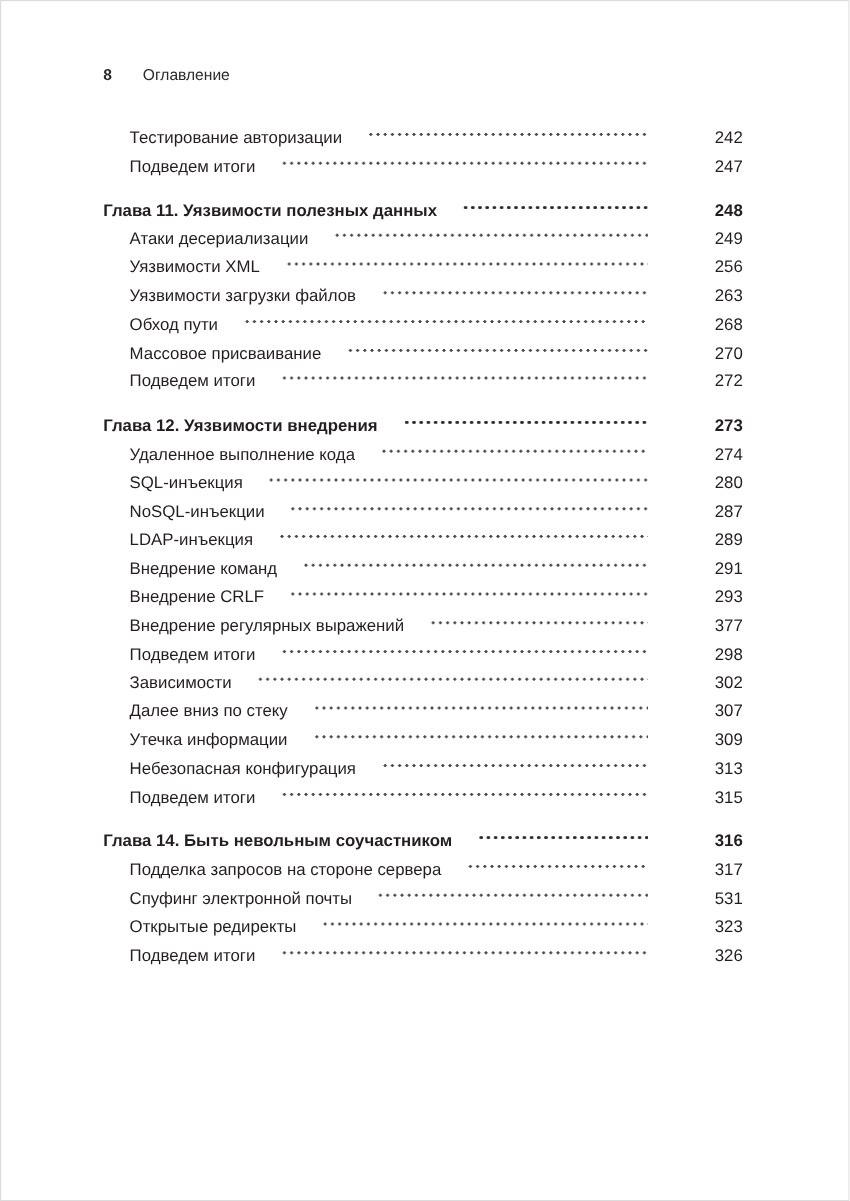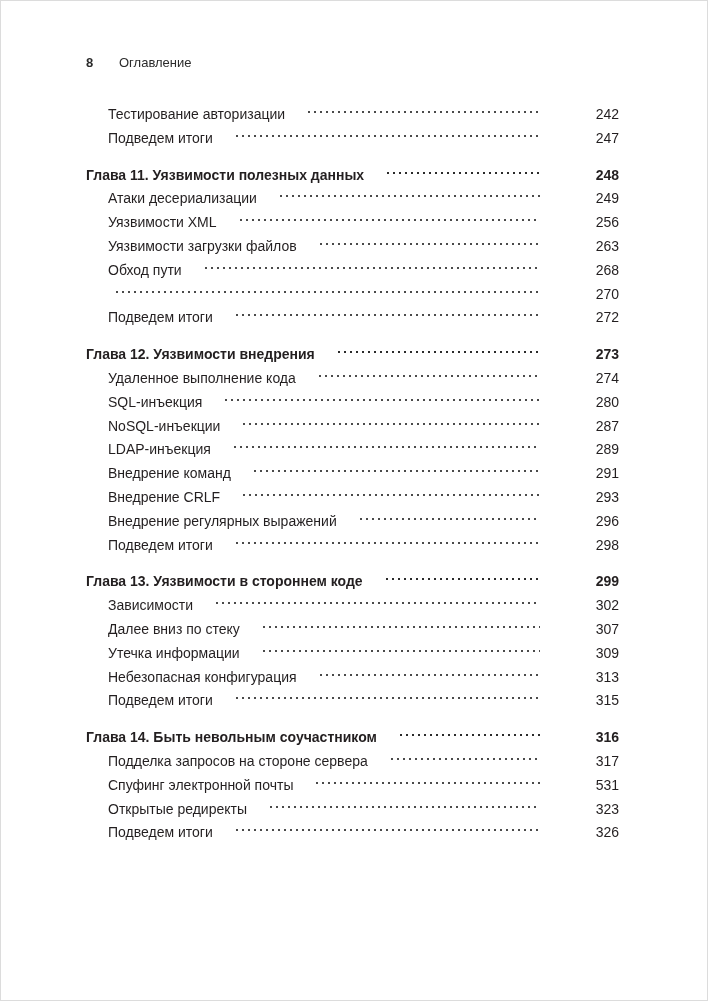--- a/index.html
+++ b/index.html
@@ -105,20 +105,21 @@
         <span class="toc-label">Уязвимости загрузки файлов</span>
         <span class="leader"></span>
         <span class="toc-page">263</span>
       </div>
       <div class="toc-row">
         <span class="toc-label">Обход пути</span>
         <span class="leader"></span>
         <span class="toc-page">268</span>
       </div>
       <div class="toc-row">
+        <span class="toc-label">Массовое присваивание</span>
         <span class="leader"></span>
         <span class="toc-page">270</span>
       </div>
       <div class="toc-row">
         <span class="toc-label">Подведем итоги</span>
         <span class="leader"></span>
         <span class="toc-page">272</span>
       </div>
       <div class="toc-row chapter">
         <span class="toc-label">Глава 12. Уязвимости внедрения</span>
@@ -151,31 +152,26 @@
         <span class="toc-page">291</span>
       </div>
       <div class="toc-row">
         <span class="toc-label">Внедрение CRLF</span>
         <span class="leader"></span>
         <span class="toc-page">293</span>
       </div>
       <div class="toc-row">
         <span class="toc-label">Внедрение регулярных выражений</span>
         <span class="leader"></span>
-        <span class="toc-page">296</span>
+        <span class="toc-page">377</span>
       </div>
       <div class="toc-row">
         <span class="toc-label">Подведем итоги</span>
         <span class="leader"></span>
         <span class="toc-page">298</span>
-      </div>
-      <div class="toc-row chapter">
-        <span class="toc-label">Глава 13. Уязвимости в стороннем коде</span>
-        <span class="leader"></span>
-        <span class="toc-page">299</span>
       </div>
       <div class="toc-row">
         <span class="toc-label">Зависимости</span>
         <span class="leader"></span>
         <span class="toc-page">302</span>
       </div>
       <div class="toc-row">
         <span class="toc-label">Далее вниз по стеку</span>
         <span class="leader"></span>
         <span class="toc-page">307</span>

